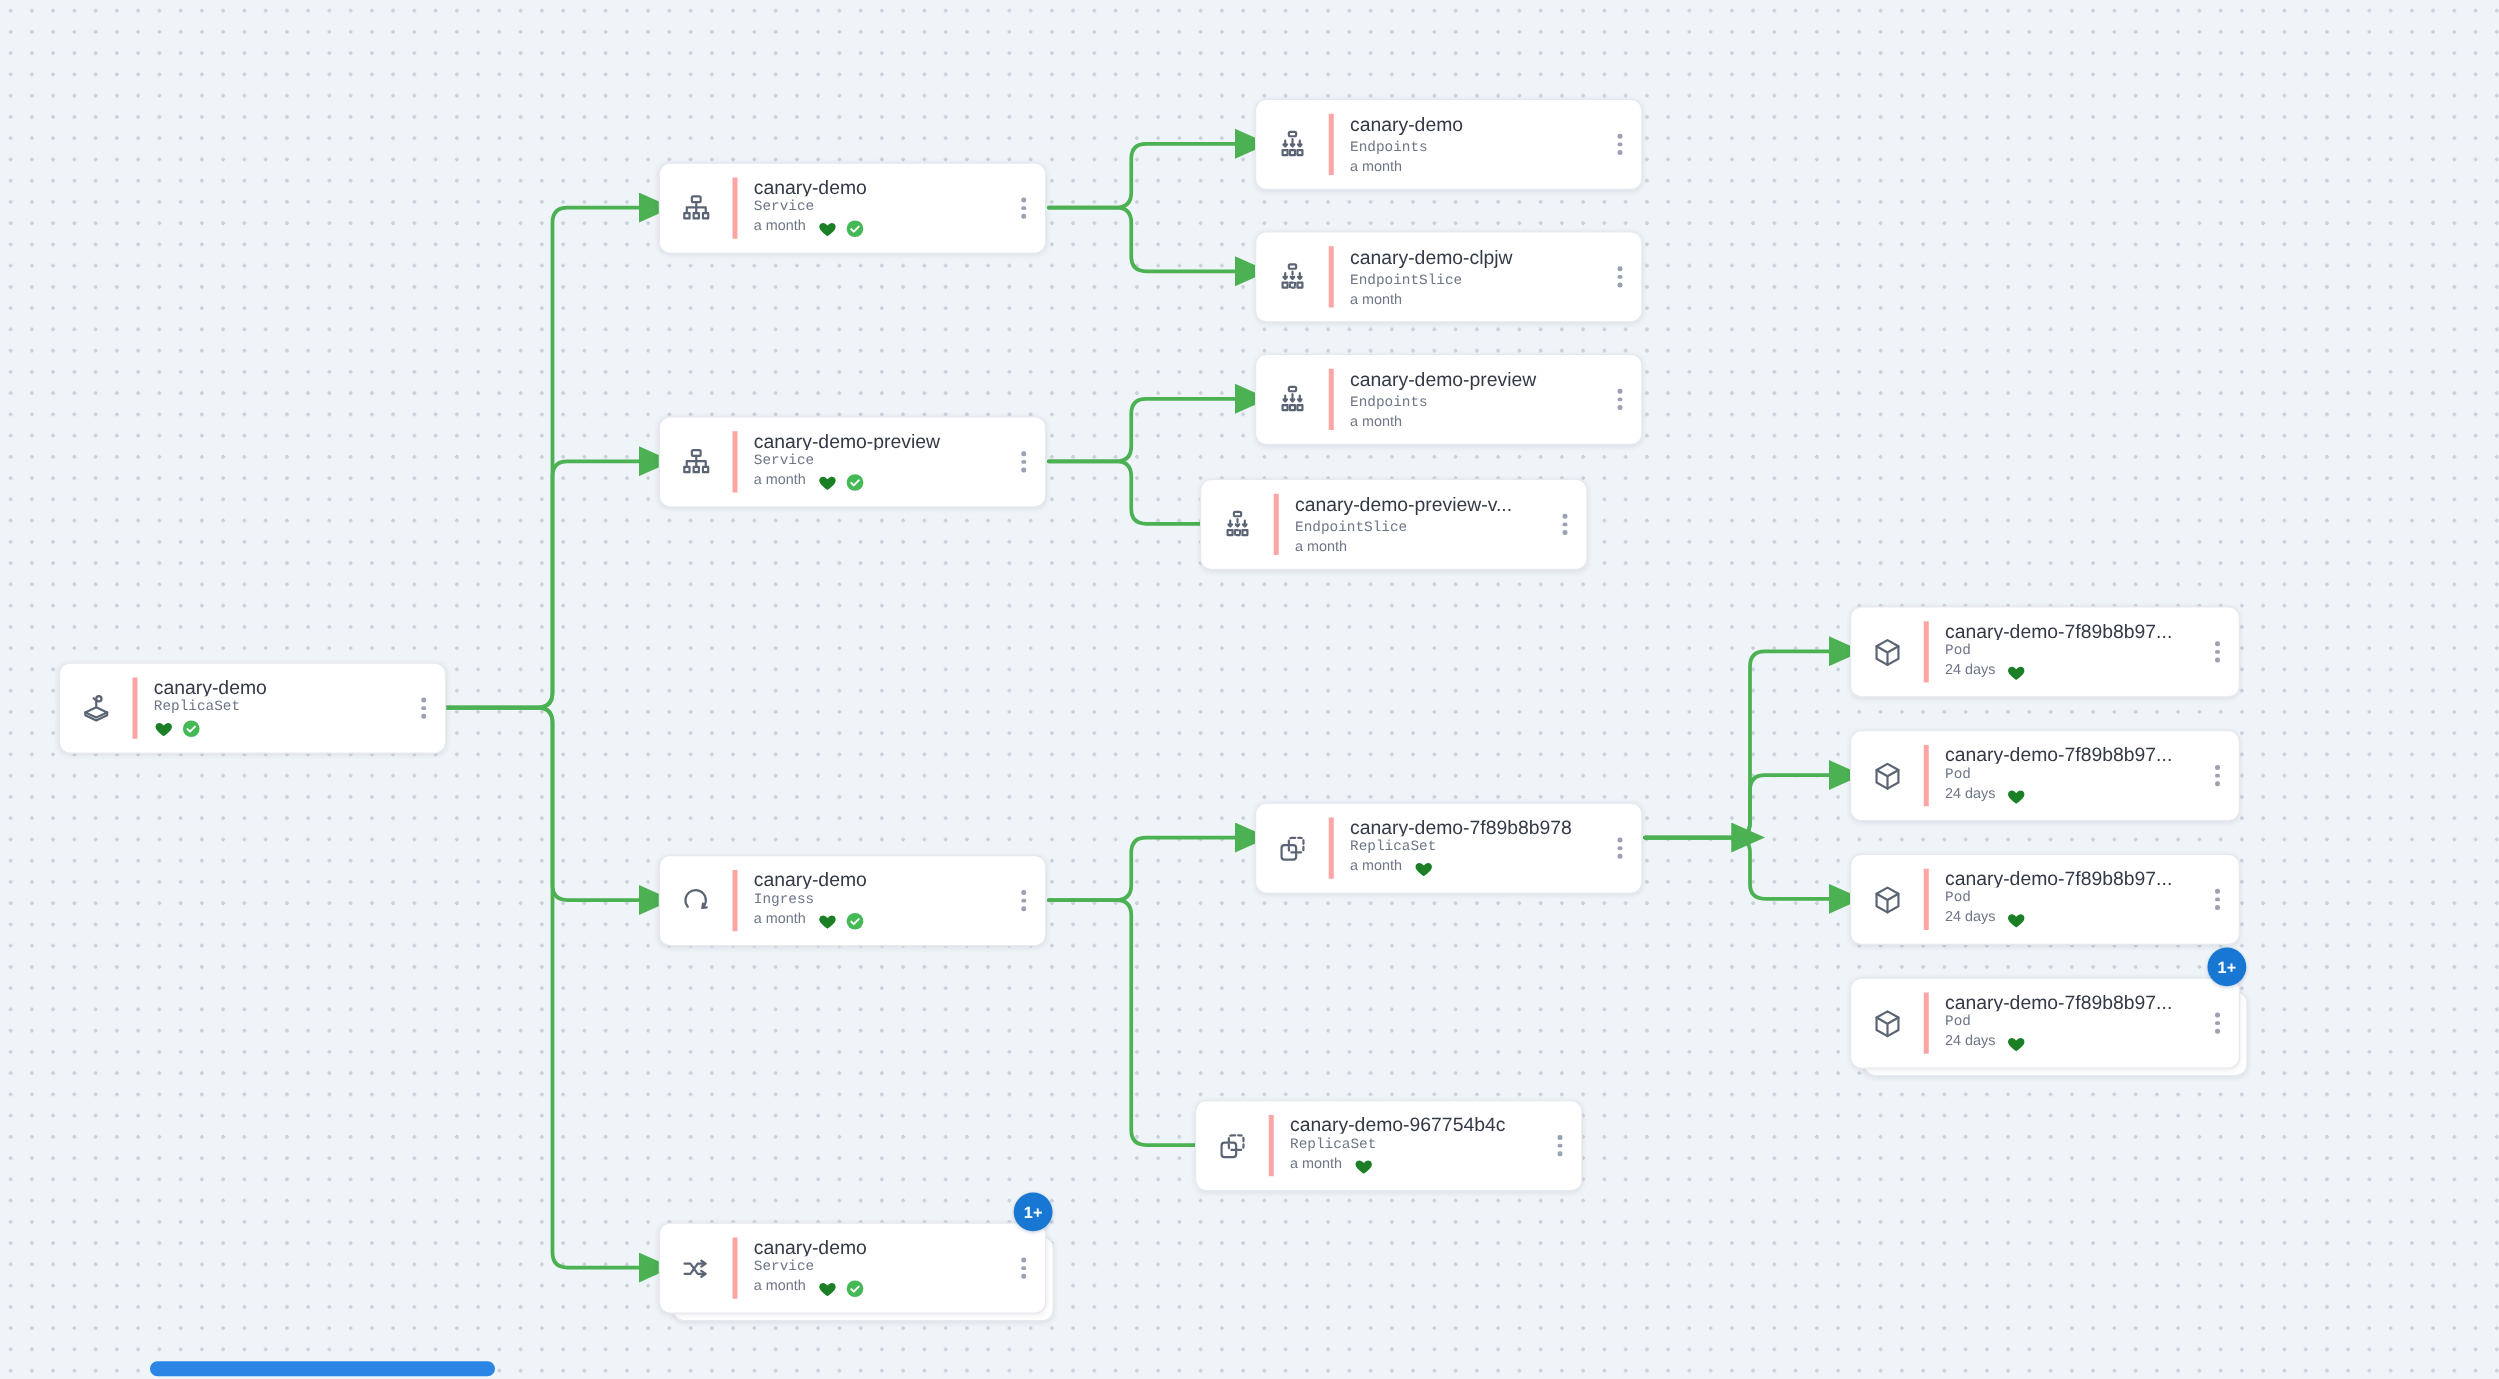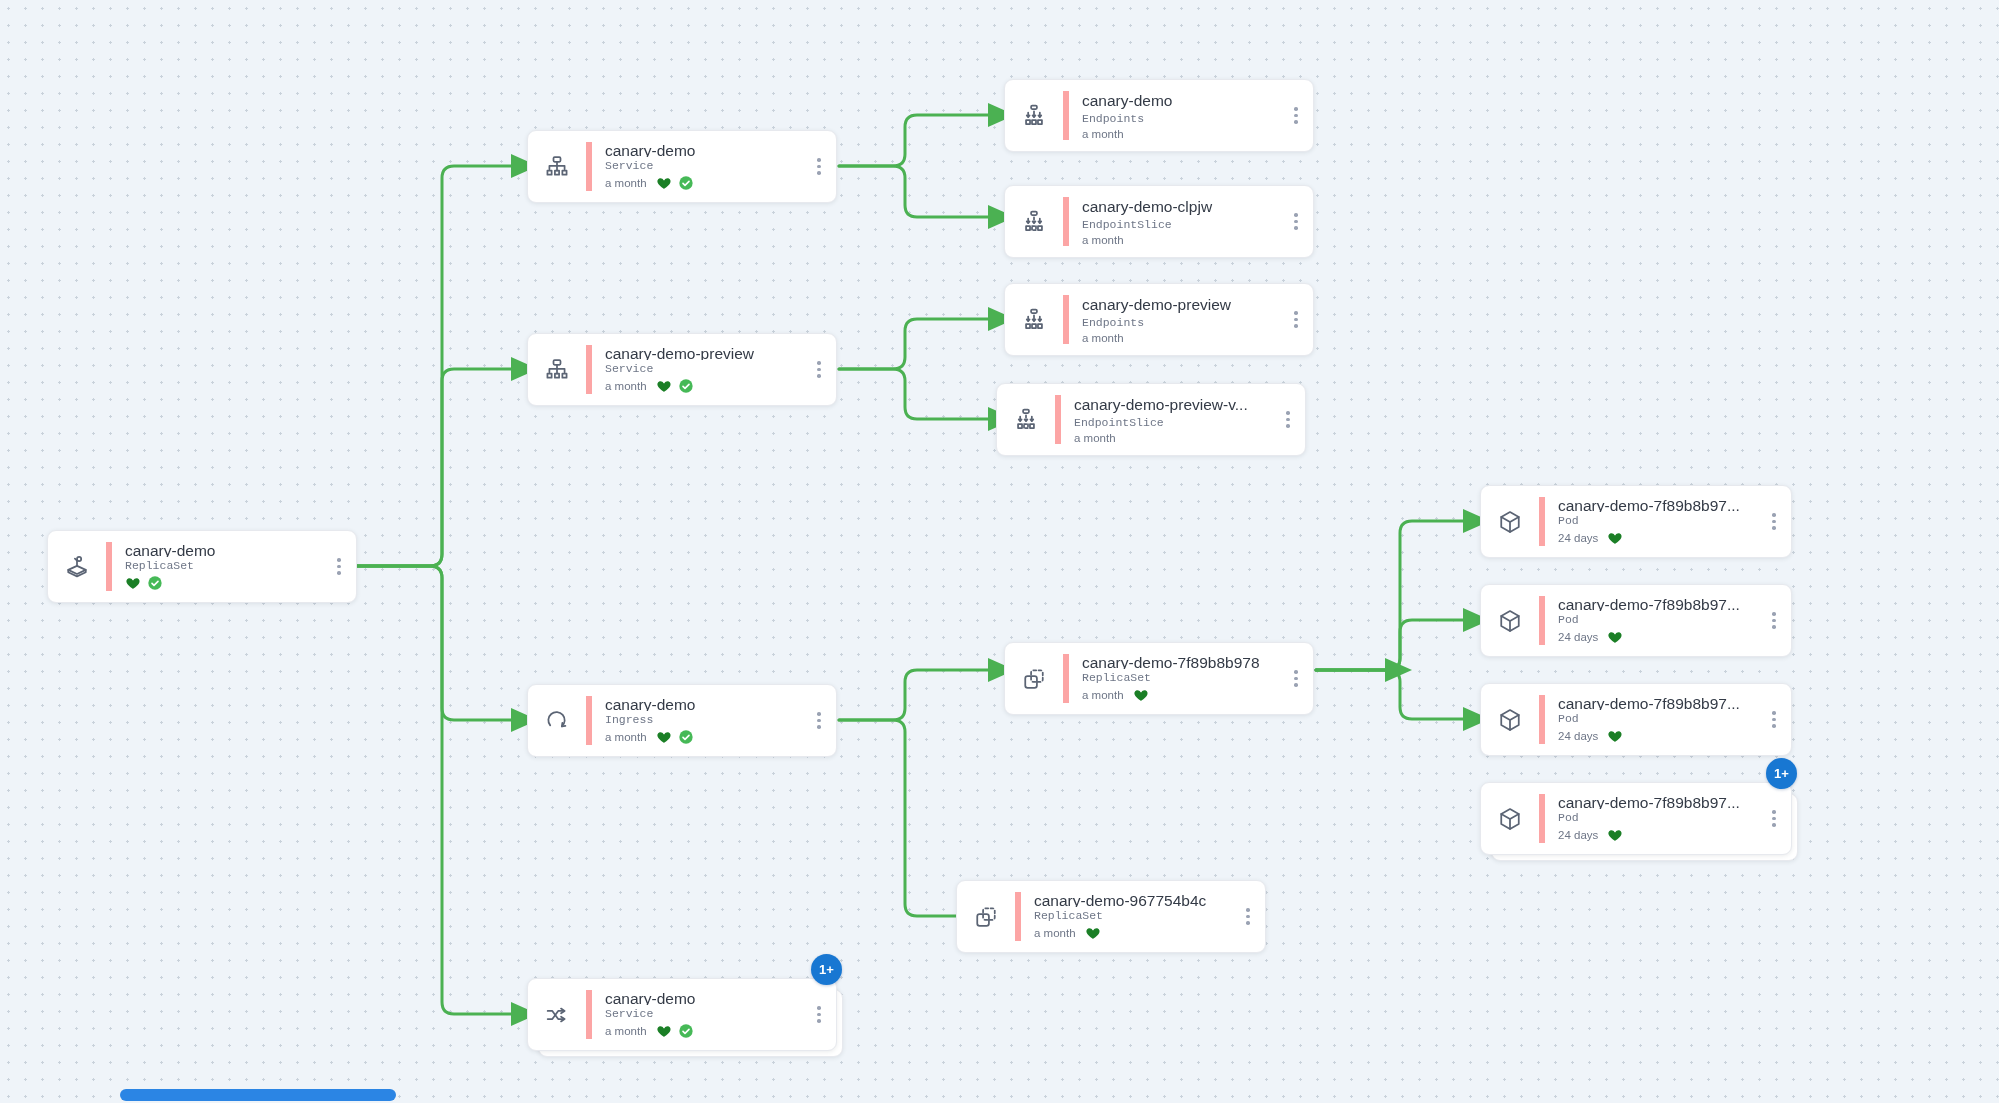--- a/index.html
+++ b/index.html
@@ -21,27 +21,27 @@
   }
   .node.stacked::before {
     content:""; position:absolute; z-index:-1;
     left:10px; top:10px; right:-7px; bottom:-7px;
     background:#fff; border:1px solid #e7e9ee; border-radius:9px;
     box-shadow:0 1px 4px rgba(45,55,70,.10);
   }
   .icon-col { width:58px; display:flex; align-items:center; justify-content:center; flex:0 0 58px; }
   .icon-col svg { width:28px; height:28px; stroke:#5b6474; fill:none; stroke-width:1.5; stroke-linecap:round; stroke-linejoin:round; }
   .body-col {
-    flex:1; border-left:6px solid #fca5a5; margin:11px 0;
+    flex:1; border-left:4px solid #fca5a5; margin:11px 0;
     padding:0 26px 0 13px; display:flex; flex-direction:column; justify-content:center; gap:2px;
     min-width:0;
   }
   .title { font-size:15.5px; font-weight:500; color:#333a46; white-space:nowrap; overflow:hidden; }
   .kind  { font-size:11.5px; color:#6e7687;font-family:Liberation Mono, monospace; }
-  .meta  { font-size:11.5px; color:#6e7687; display:flex; align-items:center; gap:9px; margin-top:1px; }
+  .meta  { font-size:11.5px; color:#6e7687; display:flex; gap:9px; margin-top:1px; }
   .meta .hicons { display:flex; align-items:center; gap:6px; }
   .hicon svg { width:16px; height:16px; display:block; }
   .menu {
     position:absolute; right:6px; top:50%; transform:translateY(-50%);
     width:22px; height:34px; display:flex; flex-direction:column;
     align-items:center; justify-content:center; gap:3px;
     background:none; border:none; cursor:pointer;
   }
   .menu i { width:3.5px; height:3.5px; border-radius:50%; background:#9aa2b3; }
   .badge {
@@ -341,21 +341,21 @@
         <span>a month</span>
       </div>
   </div>
   <button class="menu">
       <i></i>
       <i></i>
       <i></i>
     </button>
 </div>
 
-<div class="node" style="left:996px; top:383px">
+<div class="node" style="left:960px; top:383px">
   <div class="icon-col">
     <svg viewBox="0 0 24 24">
       <rect x="9.5" y="3" width="5" height="3" rx="1"></rect>
       <path d="M7 9 V13 M7 13 L5.8 11.6 M7 13 L8.2 11.6"></path>
       <path d="M12 8 V13 M12 13 L10.8 11.6 M12 13 L13.2 11.6" stroke-dasharray="2 1.5"></path>
       <path d="M17 9 V13 M17 13 L15.8 11.6 M17 13 L18.2 11.6"></path>
       <rect x="5.2" y="15.5" width="3.4" height="3.4"></rect>
       <rect x="10.3" y="15.5" width="3.4" height="3.4" stroke-dasharray="2 1.5"></rect>
       <rect x="15.4" y="15.5" width="3.4" height="3.4"></rect>
     </svg>

